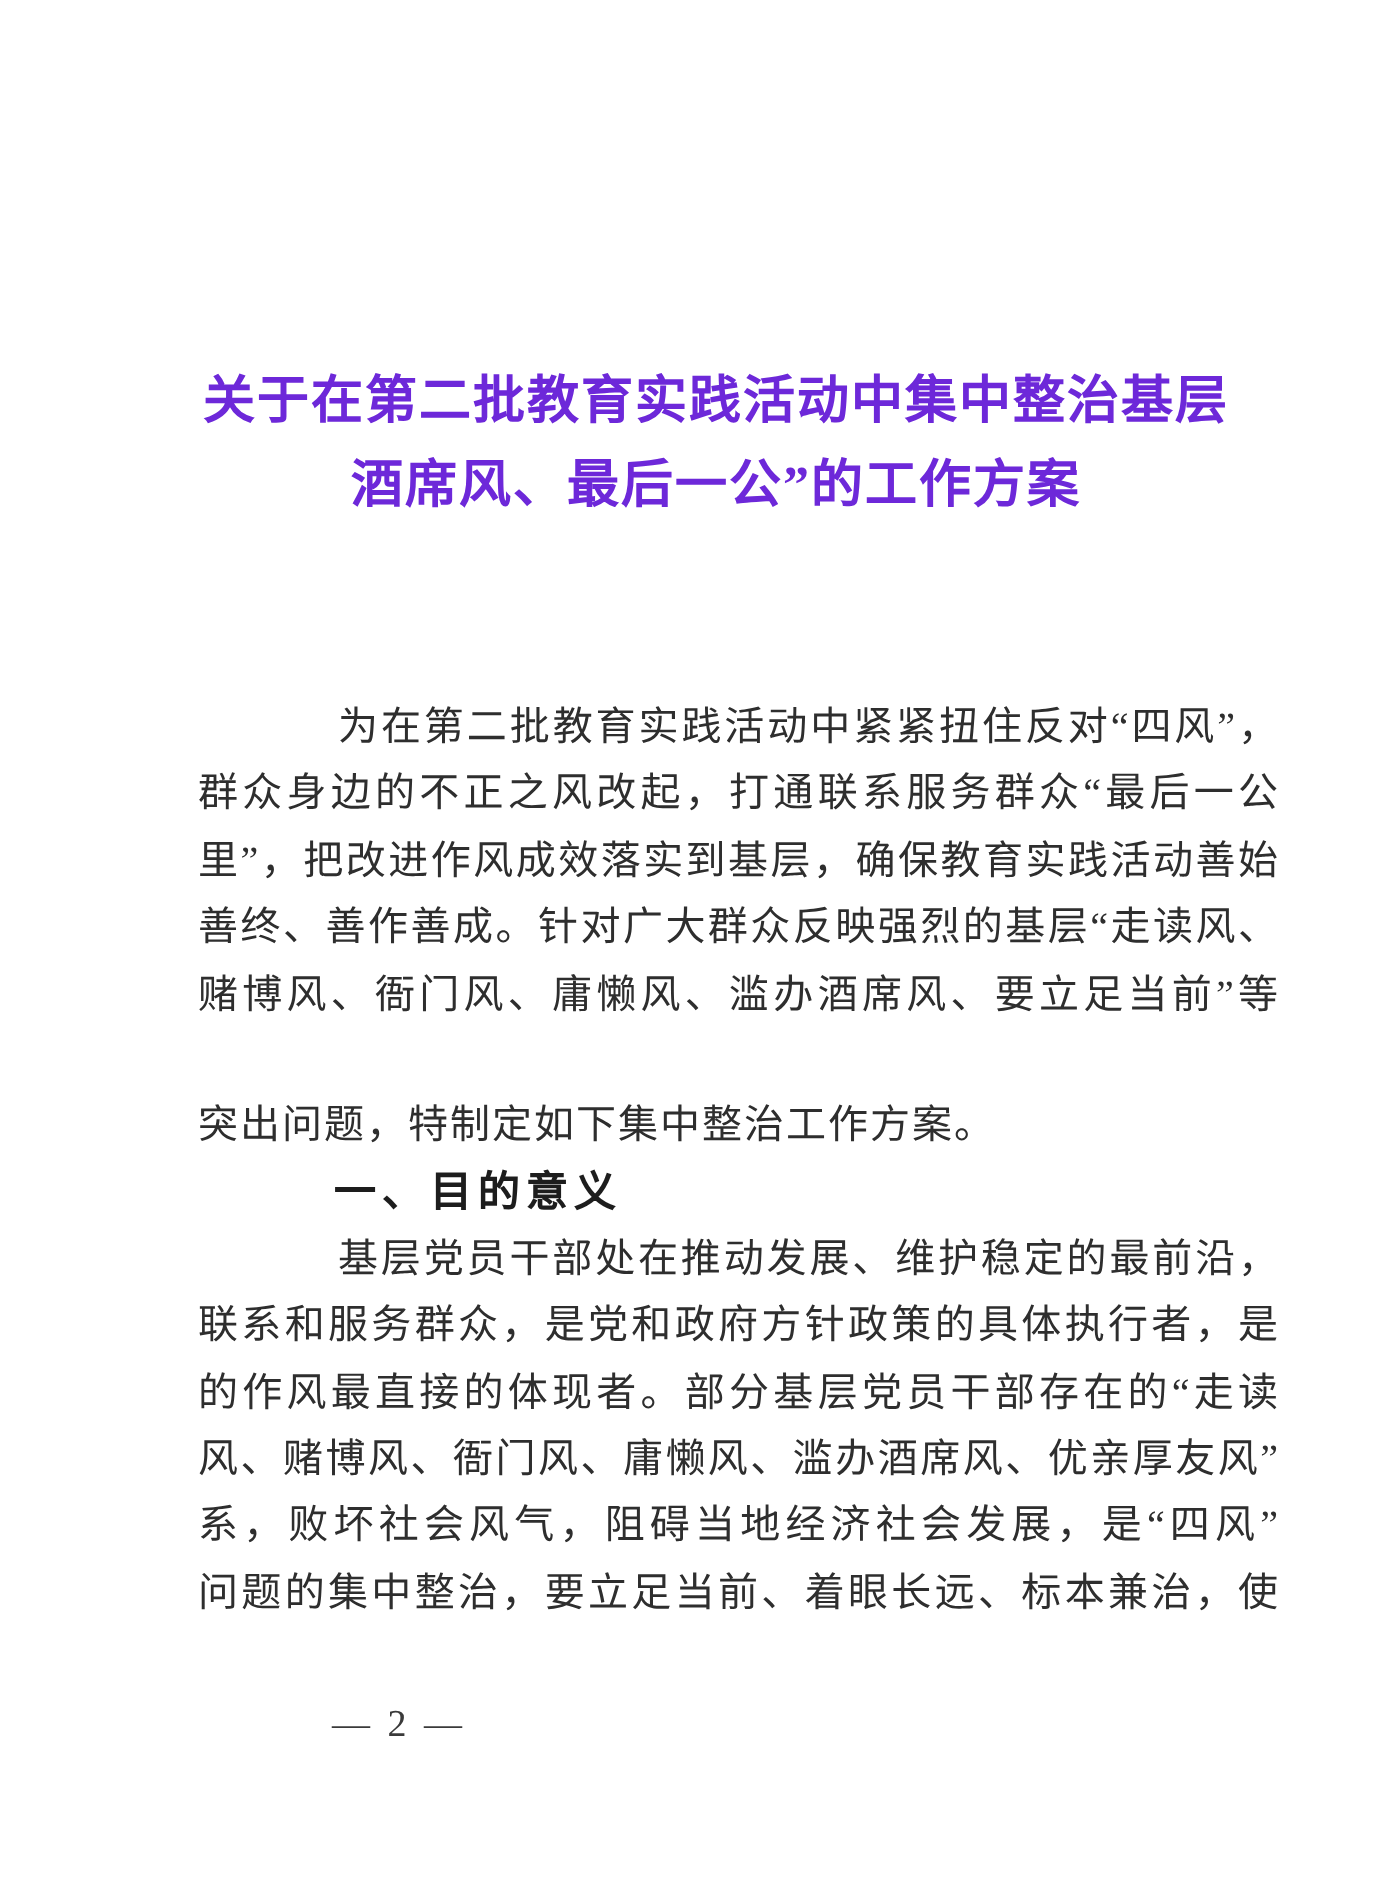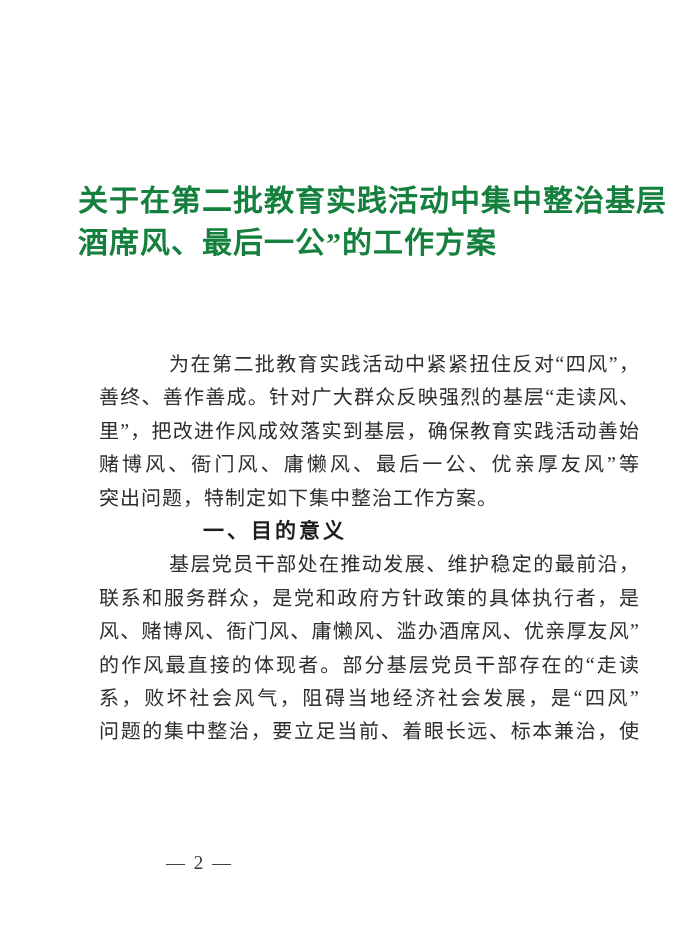--- a/index.html
+++ b/index.html
@@ -15,27 +15,27 @@
     overflow: hidden;
     color: #262626;
     font-family: "Liberation Serif", "DejaVu Serif", serif;
   }
   
   .doc-title {
     position: absolute;
     top: 180px;
     left: 78px;
     width: 560px;
-    text-align: left;
+    text-align: center;
     font-family: "Liberation Serif", "DejaVu Serif", serif;
     font-weight: 700;
-    font-size: 30px;
+    font-size: 26px;
     line-height: 42px;
     letter-spacing: 1px;
-    color: #15803d;
+    color: #6d28d9;
   }
   .title-line {
     white-space: nowrap;
   }
   
   .doc-body {
     position: absolute;
     top: 348px;
     left: 99px;
     width: 541px;
@@ -48,27 +48,28 @@
     text-align: justify;
     text-align-last: justify;
     height: 33.4px;
     overflow: hidden;
   }
   .text-line.indent {
     text-indent: 70px;
   }
   .text-line.no-justify {
     text-align-last: left;
+    margin-top: 32px;
   }
   .heading-line {
-    font-family: Liberation Serif, serif;
+    font-family: Liberation Sans, sans-serif;
     font-weight: 700;
     font-size: 21px;
     height: 33.4px;
-    margin-left: 104px;
+    margin-left: 68px;
     letter-spacing: 3px;
     color: #1d1d1d;
   }
   
   .page-number {
     position: absolute;
     top: 852px;
     left: 166px;
     font-size: 19px;
     letter-spacing: 2px;
@@ -79,26 +80,27 @@
 </head>
 <body>
 
 <div class="page">
   <div class="doc-title">
       <div class="title-line">关于在第二批教育实践活动中集中整治基层</div>
       <div class="title-line">酒席风、最后一公”的工作方案</div>
     </div>
   <div class="doc-body">
       <div class="text-line indent">为在第二批教育实践活动中紧紧扭住反对“四风”，从</div>
+      <div class="text-line">群众身边的不正之风改起，打通联系服务群众“最后一公</div>
+      <div class="text-line">里”，把改进作风成效落实到基层，确保教育实践活动善始</div>
       <div class="text-line">善终、善作善成。针对广大群众反映强烈的基层“走读风、</div>
-      <div class="text-line">里”，把改进作风成效落实到基层，确保教育实践活动善始</div>
-      <div class="text-line">赌博风、衙门风、庸懒风、最后一公、优亲厚友风”等</div>
+      <div class="text-line">赌博风、衙门风、庸懒风、滥办酒席风、要立足当前”等</div>
       <div class="text-line no-justify">突出问题，特制定如下集中整治工作方案。</div>
       <div class="heading-line">一、目的意义</div>
       <div class="text-line indent">基层党员干部处在推动发展、维护稳定的最前沿，直接</div>
       <div class="text-line">联系和服务群众，是党和政府方针政策的具体执行者，是党</div>
+      <div class="text-line">的作风最直接的体现者。部分基层党员干部存在的“走读</div>
       <div class="text-line">风、赌博风、衙门风、庸懒风、滥办酒席风、优亲厚友风”</div>
-      <div class="text-line">的作风最直接的体现者。部分基层党员干部存在的“走读</div>
       <div class="text-line">系，败坏社会风气，阻碍当地经济社会发展，是“四风”</div>
       <div class="text-line">问题的集中整治，要立足当前、着眼长远、标本兼治，使基</div>
     </div>
   <div class="page-number">— 2 —</div>
 </div>
 
 </body></html>

